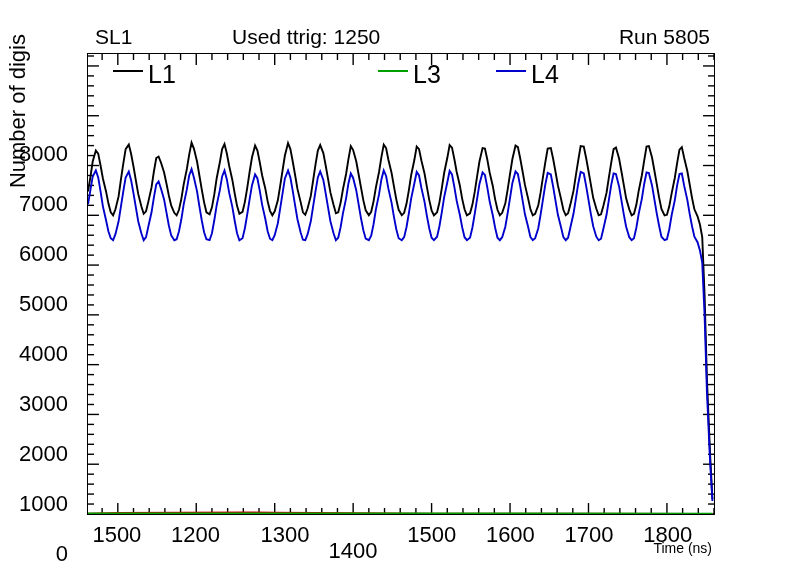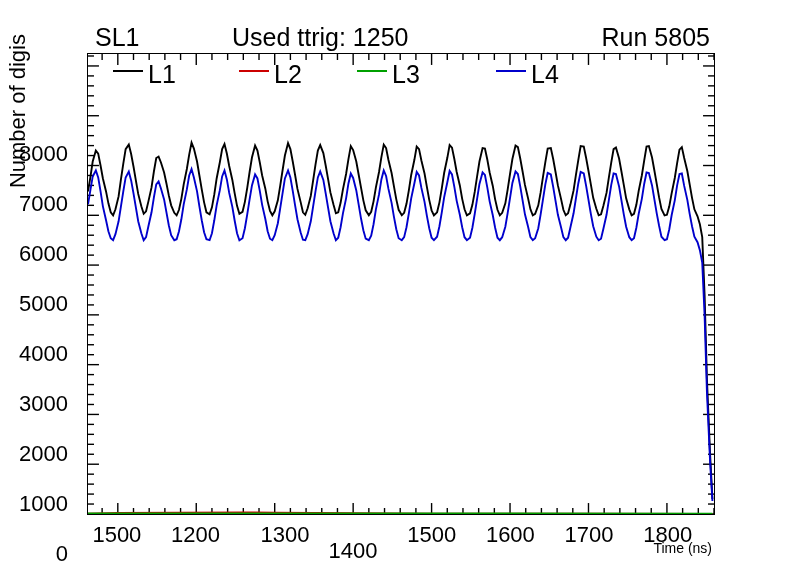--- a/index.html
+++ b/index.html
@@ -6,21 +6,21 @@
   body{
     width:796px;height:572px;background:#ffffff;
     font-family:"Liberation Sans", sans-serif;
     color:#000;overflow:hidden;position:relative;
   }
   #root{position:absolute;left:0;top:0;width:796px;height:572px;}
 
   
   .headline{position:absolute;left:0;top:22px;width:796px;height:30px;}
   .headline span{
-    position:absolute;font-size:25px;line-height:30px;white-space:nowrap;
+    position:absolute;font-size:21px;line-height:30px;white-space:nowrap;
     color:#000;
   }
   #sl-label{left:95px;}
   #ttrig-label{left:232px;}
   #run-label{right:86px;}
 
   
   #frame{
     position:absolute;left:87px;top:53px;width:628px;height:462px;
     border:1.6px solid #000;box-sizing:border-box;background:#fff;
@@ -30,21 +30,21 @@
   
   #legend{position:absolute;left:87px;top:58px;width:628px;height:32px;}
   .leg-item{position:absolute;top:0;height:32px;white-space:nowrap;}
   .leg-line{
     display:inline-block;width:30px;height:0;vertical-align:middle;
     border-top:2.6px solid #000;margin-right:5px;position:relative;top:-3px;
   }
   .leg-text{font-size:25px;line-height:32px;vertical-align:middle;}
   #leg-0{left:26px;}
   #leg-1{left:152px;}
-  #leg-2{left:270px;}
+  #leg-2{left:291px;}
   #leg-3{left:409px;}
 
   
   .ytick-label{
     position:absolute;right:728px;font-size:22px;line-height:22px;
     text-align:right;white-space:nowrap;transform:translateY(-11px);margin-top:39px;
   }
   .ytick-wrap{position:absolute;left:0;top:0;width:796px;height:572px;}
   .xtick-label{
     position:absolute;font-size:22px;line-height:22px;white-space:nowrap;
@@ -268,21 +268,20 @@
         <line x1="628" y1="2" x2="622" y2="2" stroke="#000" stroke-width="1.4"></line>
         <polyline points="0.00,138.00 2.36,124.00 4.72,108.00 7.87,97.00 10.23,100.00 12.59,112.00 14.95,125.00 18.10,138.00 20.46,150.00 22.82,159.00 25.18,162.00 27.54,156.00 30.69,143.00 33.05,126.00 35.41,110.00 37.77,95.50 40.92,91.00 43.28,100.50 45.64,113.00 48.01,127.00 50.37,140.50 53.51,153.00 55.87,160.50 58.24,158.00 60.60,148.00 63.74,134.00 66.11,118.00 68.47,104.50 70.83,103.00 73.19,109.00 76.34,119.00 78.70,130.00 81.06,142.00 83.42,152.00 86.57,159.50 88.93,162.00 91.29,156.50 93.65,145.50 96.01,131.00 99.16,115.50 101.52,101.00 103.88,89.00 106.24,95.00 109.39,108.00 111.75,122.00 114.11,136.00 116.47,149.00 118.83,159.00 121.98,161.00 124.34,154.00 126.70,141.00 129.06,125.00 132.21,109.00 134.57,95.50 136.93,90.50 139.29,100.00 141.65,112.50 144.80,126.50 147.16,140.00 149.52,152.50 151.88,160.50 155.03,158.50 157.39,148.50 159.75,134.50 162.12,118.50 164.48,104.00 167.62,92.00 169.98,97.00 172.35,109.00 174.71,122.00 177.85,135.00 180.22,148.00 182.58,157.50 184.94,162.00 187.30,158.00 190.45,147.00 192.81,132.50 195.17,117.00 197.53,102.00 200.68,89.50 203.04,95.50 205.40,108.00 207.76,121.50 210.12,135.50 213.27,148.50 215.63,159.00 217.99,161.50 220.35,155.00 223.50,142.50 225.86,127.00 228.22,111.00 230.58,97.00 232.94,91.50 236.09,99.50 238.45,112.00 240.81,125.50 243.17,139.00 246.32,151.50 248.68,160.00 251.04,159.00 253.40,149.50 255.76,136.00 258.91,120.50 261.27,105.50 263.63,92.50 265.99,96.50 269.14,108.00 271.50,121.00 273.86,134.00 276.23,147.00 278.59,157.00 281.73,162.00 284.10,158.50 286.46,148.00 288.82,134.00 291.96,118.50 294.33,103.50 296.69,91.00 299.05,94.50 301.41,106.50 304.56,119.50 306.92,133.00 309.28,146.00 311.64,156.50 314.79,162.00 317.15,159.50 319.51,150.50 321.87,137.00 324.23,121.50 327.38,106.50 329.74,93.00 332.10,95.50 334.46,107.00 337.61,120.00 339.97,133.50 342.33,146.50 344.69,157.00 347.05,162.00 350.20,159.00 352.56,149.00 354.92,135.00 357.28,119.50 360.43,104.50 362.79,91.50 365.15,94.00 367.51,105.50 369.87,118.50 373.02,132.00 375.38,145.50 377.74,156.00 380.11,162.00 383.25,160.00 385.61,151.50 387.97,138.50 390.34,123.00 392.70,108.00 395.84,94.50 398.21,95.00 400.57,106.00 402.93,119.00 406.08,132.50 408.44,146.00 410.80,156.50 413.16,162.00 415.52,159.50 418.67,150.00 421.03,136.00 423.39,120.50 425.75,105.50 428.90,92.00 431.26,93.50 433.62,105.00 435.98,118.00 438.34,131.50 441.49,145.00 443.85,156.00 446.21,162.00 448.57,160.50 451.72,152.00 454.08,139.00 456.44,123.50 458.80,108.50 461.16,95.00 464.31,94.50 466.67,105.50 469.03,118.50 471.39,132.00 474.54,145.50 476.90,156.50 479.26,162.00 481.62,160.00 483.98,151.00 487.13,137.00 489.49,121.50 491.85,106.50 494.22,92.50 497.36,93.00 499.72,104.50 502.09,117.50 504.45,131.00 506.81,144.50 509.95,155.50 512.32,162.00 514.68,161.00 517.04,152.50 520.19,139.50 522.55,124.00 524.91,109.00 527.27,95.50 529.63,94.00 532.78,105.00 535.14,118.00 537.50,131.50 539.86,145.00 543.01,156.00 545.37,162.00 547.73,160.50 550.09,151.50 552.45,137.50 555.60,122.00 557.96,107.00 560.32,93.00 562.68,92.50 565.83,104.00 568.19,117.00 570.55,130.50 572.91,144.00 575.27,155.50 578.42,162.00 580.78,161.50 583.14,153.00 585.50,140.00 588.65,124.50 591.01,109.50 593.37,96.00 595.73,93.50 598.10,104.50 601.24,117.50 603.60,131.00 605.96,144.50 608.33,156.00 611.47,163.00 613.83,171.00 616.20,184.00 618.56,242.00 620.92,327.00 624.07,402.00 626.43,447.00" fill="none" stroke="#000000" stroke-width="1.9" stroke-linejoin="miter" stroke-linecap="butt"></polyline>
         <polyline points="0.00,461.80 29.90,460.90 155.82,460.50 187.30,460.60 344.69,461.70 502.09,461.80 626.43,461.90" fill="none" stroke="#cc0000" stroke-width="1.9" stroke-linejoin="miter" stroke-linecap="butt"></polyline>
         <polyline points="0.00,461.50 108.60,461.40 265.99,461.50 423.39,461.50 626.43,461.60" fill="none" stroke="#00a000" stroke-width="1.9" stroke-linejoin="miter" stroke-linecap="butt"></polyline>
         <polyline points="0.00,151.00 2.36,137.00 4.72,123.00 7.87,117.00 10.23,124.00 12.59,138.00 14.95,153.00 18.10,167.00 20.46,178.00 22.82,185.00 25.18,187.00 27.54,181.00 30.69,168.00 33.05,153.00 35.41,138.00 37.77,124.00 40.92,118.00 43.28,127.00 45.64,140.00 48.01,154.00 50.37,168.00 53.51,180.00 55.87,187.00 58.24,184.00 60.60,173.00 63.74,159.00 66.11,144.00 68.47,131.00 70.83,128.00 73.19,135.00 76.34,146.00 78.70,159.00 81.06,172.00 83.42,182.00 86.57,187.00 88.93,186.00 91.29,178.00 93.65,166.00 96.01,151.00 99.16,136.00 101.52,122.00 103.88,115.50 106.24,124.00 109.39,138.00 111.75,153.00 114.11,167.00 116.47,179.00 118.83,186.00 121.98,187.00 124.34,180.00 126.70,167.00 129.06,152.00 132.21,137.00 134.57,123.00 136.93,117.00 139.29,126.00 141.65,139.50 144.80,153.50 147.16,167.50 149.52,180.00 151.88,187.00 155.03,185.00 157.39,175.00 159.75,161.00 162.12,146.00 164.48,132.00 167.62,121.00 169.98,125.00 172.35,137.50 174.71,151.50 177.85,165.50 180.22,178.00 182.58,185.50 184.94,187.00 187.30,182.00 190.45,170.00 192.81,155.00 195.17,140.00 197.53,125.00 200.68,117.00 203.04,124.00 205.40,137.50 207.76,152.00 210.12,166.00 213.27,179.00 215.63,186.50 217.99,187.00 220.35,181.00 223.50,168.00 225.86,153.00 228.22,138.00 230.58,124.00 232.94,118.00 236.09,126.50 238.45,140.00 240.81,154.00 243.17,168.00 246.32,180.00 248.68,187.00 251.04,184.50 253.40,174.00 255.76,160.00 258.91,145.00 261.27,130.00 263.63,120.00 265.99,124.50 269.14,137.00 271.50,151.00 273.86,165.00 276.23,177.00 278.59,185.50 281.73,187.00 284.10,182.50 286.46,171.00 288.82,156.00 291.96,141.00 294.33,126.00 296.69,117.00 299.05,122.50 301.41,135.50 304.56,149.50 306.92,163.50 309.28,176.00 311.64,185.00 314.79,187.00 317.15,184.00 319.51,174.00 321.87,160.00 324.23,145.00 327.38,130.00 329.74,118.50 332.10,122.00 334.46,134.50 337.61,148.50 339.97,162.50 342.33,175.00 344.69,184.50 347.05,187.00 350.20,183.50 352.56,173.00 354.92,159.00 357.28,144.00 360.43,129.00 362.79,117.50 365.15,121.00 367.51,133.50 369.87,147.50 373.02,161.50 375.38,174.00 377.74,184.00 380.11,187.00 383.25,184.50 385.61,174.50 387.97,160.50 390.34,145.50 392.70,130.50 395.84,119.00 398.21,121.50 400.57,134.00 402.93,148.00 406.08,162.00 408.44,174.50 410.80,184.50 413.16,187.00 415.52,184.00 418.67,173.50 421.03,159.50 423.39,144.50 425.75,129.50 428.90,118.00 431.26,120.50 433.62,133.00 435.98,147.00 438.34,161.00 441.49,173.50 443.85,184.00 446.21,187.00 448.57,185.00 451.72,175.00 454.08,161.00 456.44,146.00 458.80,131.00 461.16,119.50 464.31,121.00 466.67,133.50 469.03,147.50 471.39,161.50 474.54,174.00 476.90,184.00 479.26,187.00 481.62,184.50 483.98,174.00 487.13,160.00 489.49,145.00 491.85,130.00 494.22,118.50 497.36,120.00 499.72,132.50 502.09,146.50 504.45,160.50 506.81,173.00 509.95,183.50 512.32,187.00 514.68,185.50 517.04,175.50 520.19,161.50 522.55,146.50 524.91,131.50 527.27,120.00 529.63,120.50 532.78,133.00 535.14,147.00 537.50,161.00 539.86,173.50 543.01,184.00 545.37,187.00 547.73,185.00 550.09,174.50 552.45,160.50 555.60,145.50 557.96,130.50 560.32,119.00 562.68,119.50 565.83,132.00 568.19,146.00 570.55,160.00 572.91,172.50 575.27,183.50 578.42,187.00 580.78,186.00 583.14,176.00 585.50,162.00 588.65,147.00 591.01,132.00 593.37,120.50 595.73,120.00 598.10,132.50 601.24,146.50 603.60,160.50 605.96,173.00 608.33,183.50 611.47,189.00 613.83,197.00 616.20,209.50 618.56,262.00 620.92,339.50 624.07,409.50 626.43,449.00" fill="none" stroke="#0000cc" stroke-width="1.9" stroke-linejoin="miter" stroke-linecap="butt"></polyline>
       </svg>
   </div>
 
   <div id="legend">
       <div class="leg-item" id="leg-0"><span class="leg-line" style="border-top-color: rgb(0, 0, 0);"></span><span class="leg-text">L1</span></div>
-      <div class="leg-item" id="leg-1"><span class="leg-line" style="border-top-color: rgb(204, 0, 0);"></span><span class="leg-text">L2</span></div>
       <div class="leg-item" id="leg-2"><span class="leg-line" style="border-top-color: rgb(0, 160, 0);"></span><span class="leg-text">L3</span></div>
       <div class="leg-item" id="leg-3"><span class="leg-line" style="border-top-color: rgb(0, 0, 204);"></span><span class="leg-text">L4</span></div>
     </div>
 
   <div id="xaxis-title">Time (ns)</div>
   <div id="yaxis-title">Number of digis</div>
 
 </div>
 
 </body></html>

